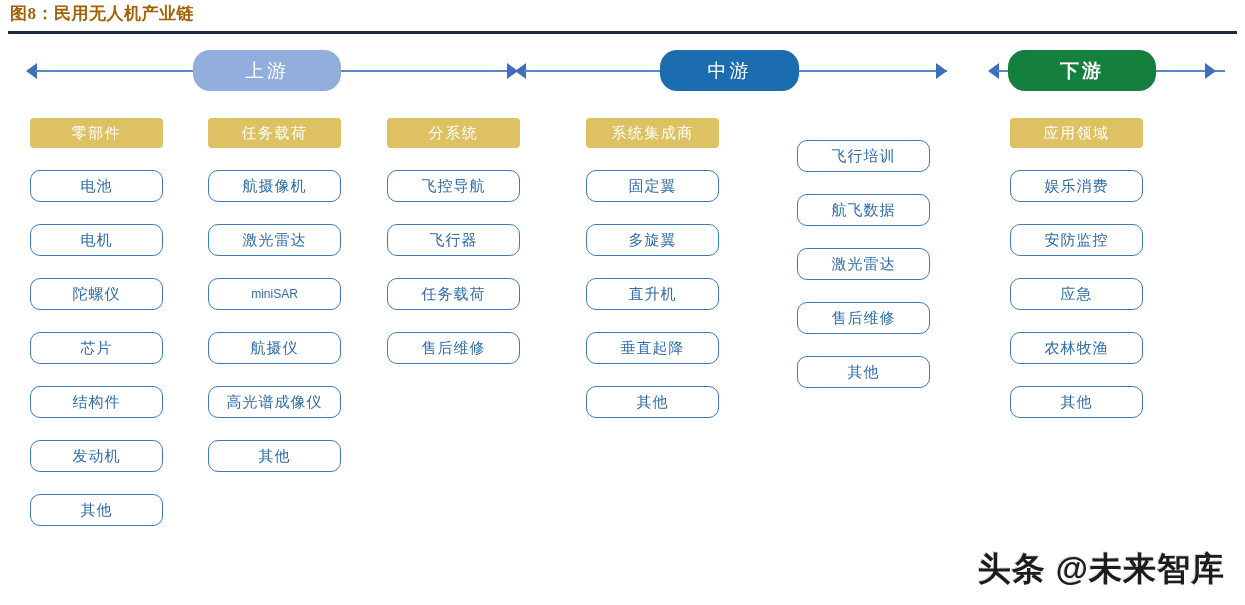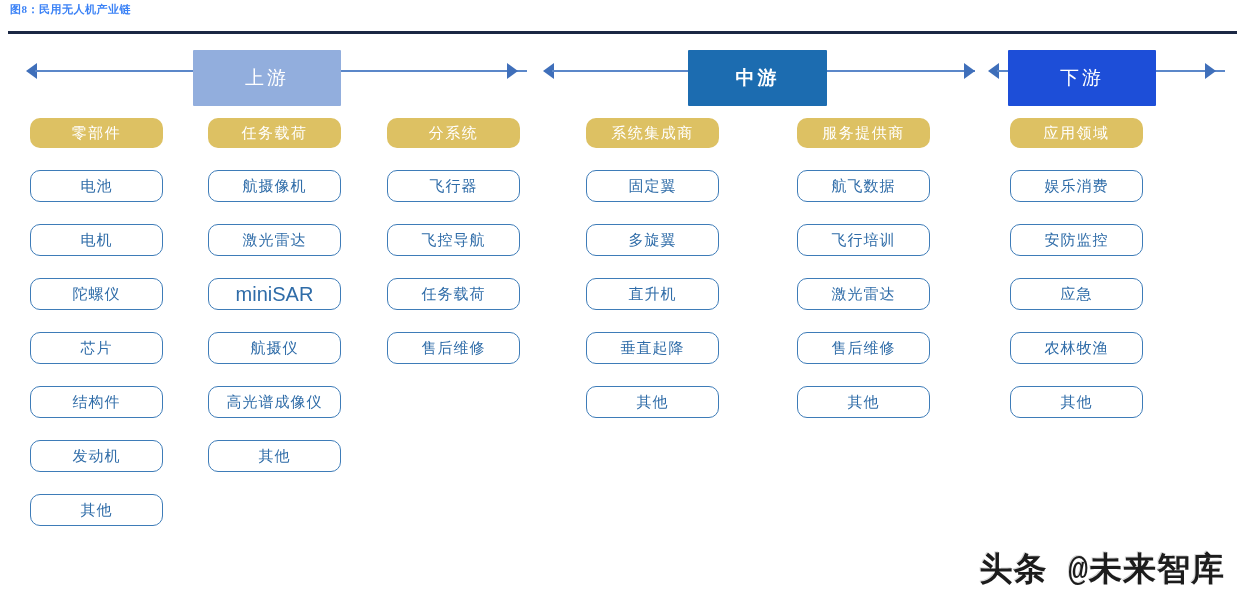--- a/index.html
+++ b/index.html
@@ -14,23 +14,23 @@
     font-family: "Liberation Serif", "DejaVu Serif", serif;
     position: relative;
     overflow: hidden;
   }
 
   
   #figure-title {
     position: absolute;
     left: 10px;
     top: 2px;
-    font-size: 11px;
+    font-size: 17px;
     font-weight: bold;
-    color: #3b82f6;
+    color: #a16207;
     letter-spacing: 0.5px;
     white-space: nowrap;
   }
   #title-rule {
     position: absolute;
     left: 8px;
     top: 31px;
     width: 1229px;
     height: 3px;
     background: #1b2844;
@@ -65,52 +65,52 @@
   }
   .arrow-head.left {
     border-right: 11px solid #3f6fba;
   }
   .arrow-head.right {
     border-left: 11px solid #3f6fba;
   }
   .stage-pill {
     position: absolute;
     top: 4px;
-    height: 56px;
-    border-radius: 1px;
+    height: 41px;
+    border-radius: 17px;
     display: flex;
     align-items: center;
     justify-content: center;
     color: #ffffff;
     font-size: 19px;
     letter-spacing: 3px;
     font-family: "Liberation Serif", "DejaVu Serif", serif;
     box-sizing: border-box;
   }
   #stage-pill-upstream   { background: #92aedd; }
   #stage-pill-midstream  { background: #1c6cb0; }
-  #stage-pill-downstream { background: #1d4ed8; }
+  #stage-pill-downstream { background: #15803d; font-weight: bold; }
 
   
   #columns {
     position: absolute;
     left: 0;
     top: 0;
     width: 1245px;
     height: 605px;
   }
   .column {
     position: absolute;
     top: 118px;
     width: 133px;
   }
   .column-header {
     width: 133px;
     height: 30px;
-    border-radius: 10px;
+    border-radius: 4px;
     background: #ddc163;
     color: #ffffff;
     font-size: 15px;
     letter-spacing: 1.5px;
     display: flex;
     align-items: center;
     justify-content: center;
     box-sizing: border-box;
     font-family: Liberation Sans, sans-serif;
   }
@@ -129,53 +129,53 @@
     letter-spacing: 1px;
     display: flex;
     align-items: center;
     justify-content: center;
     box-sizing: border-box;
     font-family: "Liberation Serif", "DejaVu Serif", serif;
   }
   .node-box.latin {
     font-family: "Liberation Sans", "DejaVu Sans", sans-serif;
     letter-spacing: 0px;
-    font-size: 20px;
+    font-size: 12px;
   }
 
   
   #watermark {
     position: absolute;
     right: 20px;
     bottom: 13px;
     font-size: 33px;
     font-weight: bold;
     color: #1c1c1c;
-    font-family: Liberation Mono, monospace;
+    font-family: Liberation Sans, sans-serif;
     letter-spacing: 1px;
     text-shadow: 2px 2px 0 #ffffff, -1px -1px 0 #d8d8d8;
     white-space: nowrap;
   }
 </style>
 </head>
 <body>
 
 <div id="figure-title">图8：民用无人机产业链</div>
 <div id="title-rule"></div>
 
 <div id="stage-band">
 
   <div class="stage-group" style="left:26px; width:492px;">
     <div class="arrow-head left" style="left:0px;"></div>
     <div class="stage-line" style="left:9px; width:492px;"></div>
     <div class="arrow-head right" style="left:481px;"></div>
     <div class="stage-pill" id="stage-pill-upstream" style="left:167px; width:148px;">上游</div>
   </div>
 
-  <div class="stage-group" style="left:543px; width:423px;font-weight:bold;">
+  <div class="stage-group" style="left:515px; width:423px;">
     <div class="arrow-head left" style="left:0px;"></div>
     <div class="stage-line" style="left:9px; width:423px;"></div>
     <div class="arrow-head right" style="left:421px;"></div>
     <div class="stage-pill" id="stage-pill-midstream" style="left:145px; width:139px;">中游</div>
   </div>
 
   <div class="stage-group" style="left:988px; width:228px;">
     <div class="arrow-head left" style="left:0px;"></div>
     <div class="stage-line" style="left:9px; width:228px;"></div>
     <div class="arrow-head right" style="left:217px;"></div>
@@ -204,41 +204,40 @@
         <div class="node-box">激光雷达</div>
         <div class="node-box latin">miniSAR</div>
         <div class="node-box">航摄仪</div>
         <div class="node-box">高光谱成像仪</div>
         <div class="node-box">其他</div>
       </div>
     </div>
     <div class="column" style="left: 387px;">
       <div class="column-header">分系统</div>
       <div class="column-items">
+        <div class="node-box">飞控导航</div>
         <div class="node-box">飞行器</div>
-        <div class="node-box">飞控导航</div>
         <div class="node-box">任务载荷</div>
         <div class="node-box">售后维修</div>
       </div>
     </div>
     <div class="column" style="left: 586px;">
       <div class="column-header">系统集成商</div>
       <div class="column-items">
         <div class="node-box">固定翼</div>
         <div class="node-box">多旋翼</div>
         <div class="node-box">直升机</div>
         <div class="node-box">垂直起降</div>
         <div class="node-box">其他</div>
       </div>
     </div>
     <div class="column" style="left: 797px;">
-      <div class="column-header">服务提供商</div>
-      <div class="column-items">
+      <div class="column-items">
+        <div class="node-box">飞行培训</div>
         <div class="node-box">航飞数据</div>
-        <div class="node-box">飞行培训</div>
         <div class="node-box">激光雷达</div>
         <div class="node-box">售后维修</div>
         <div class="node-box">其他</div>
       </div>
     </div>
     <div class="column" style="left: 1010px;">
       <div class="column-header">应用领域</div>
       <div class="column-items">
         <div class="node-box">娱乐消费</div>
         <div class="node-box">安防监控</div>

